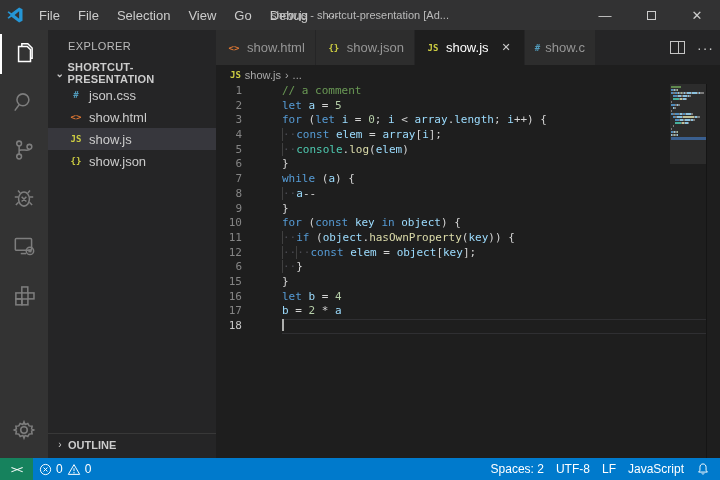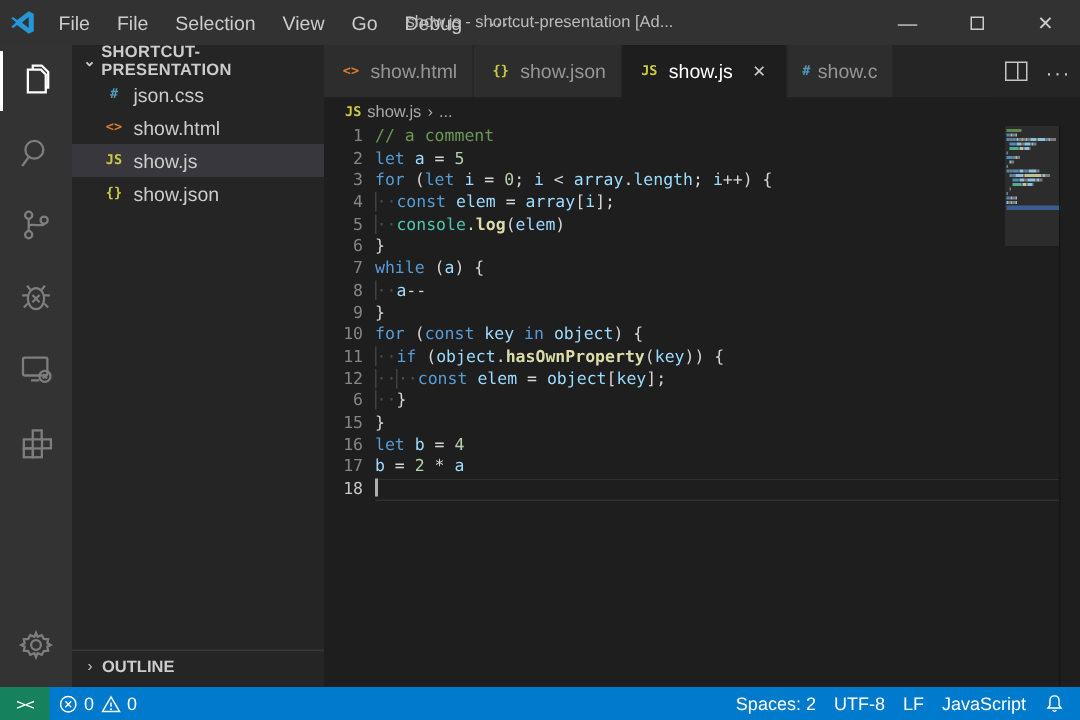--- a/index.html
+++ b/index.html
@@ -63,29 +63,29 @@
   .breadcrumb { position:absolute; top:35px; left:0; right:0; height:19px; display:flex; align-items:center;
                 font-size:11px; color:#a9a9a9; padding-left:14px; gap:4px; background:#1e1e1e; }
   .breadcrumb .ficon { margin-right:0; width:auto; }
 
   
   .code-area { position:absolute; top:54px; left:0; width:491px; bottom:0; background:#1e1e1e;
                font-family:"DejaVu Sans Mono", monospace; font-size:11px; }
   .cline { display:flex; height:14.7px; line-height:14.7px; white-space:pre; }
   .gutter { flex:0 0 34px; text-align:right; padding-right:8px; color:#858585; user-select:none; }
   .cline.cur .gutter { color:#c6c6c6; }
-  .lcontent { flex:1 1 auto; color:#d4d4d4; }
+  .lcontent { flex:1 1 auto; color:#d4d4d4;margin-left:32px; }
   .cline.cur .lcontent { box-shadow: inset 0 1px 0 #2f2f32, inset 0 -1px 0 #2f2f32; }
   .tk-kw  { color:#569cd6; }
   .tk-var { color:#9cdcfe; }
   .tk-num { color:#b5cea8; }
   .tk-punc{ color:#d4d4d4; }
   .tk-cmt { color:#6a9955; }
   .tk-cls { color:#4ec9b0; }
-  .tk-fn  { color:#dcdcaa; font-weight:bold; }
+  .tk-fn  { color:#dcdcaa; font-weight:normal; }
   .tk-ind { color:#4b4b52; border-left:1px solid #404040; }
   .cursor { display:inline-block; width:2px; height:12px; background:#aeafad; vertical-align:middle; margin-top:-2px; }
 
   
   .minimap { position:absolute; top:54px; right:13px; width:37px; height:110px; }
   .mm-slider { position:absolute; left:0; top:0; width:37px; height:80px; background:rgba(121,121,121,0.16); }
   .mm-lines { position:absolute; left:1px; top:2px; width:36px; }
   .mm-row { height:2px; margin-bottom:1px; display:flex; }
   .mm-row span { height:2px; display:inline-block; }
   .mm-cur { height:3px; margin-bottom:0; }
@@ -178,20 +178,21 @@
     </div>
     <div class="act-item act-bottom">
       <svg viewBox="0 0 24 24">
           <circle cx="12" cy="12" r="3"></circle>
           <path d="M12 4.5 L13 7 L15.5 6 L16.8 8.2 L19.5 8.5 L19 11 L21 12 L19 13 L19.5 15.5 L16.8 15.8 L15.5 18 L13 17 L12 19.5 L11 17 L8.5 18 L7.2 15.8 L4.5 15.5 L5 13 L3 12 L5 11 L4.5 8.5 L7.2 8.2 L8.5 6 L11 7 Z"></path>
         </svg>
     </div>
   </div>
 
   <div class="sidebar">
+    <div class="sb-header">EXPLORER</div>
     <div class="sb-section">
       <span class="chev">⌄</span>
       <span>SHORTCUT-PRESENTATION</span>
     </div>
     <div id="file-list">
         <div class="file-row">
           <span class="ficon" style="color: rgb(81, 154, 186);">#</span>
           <span>json.css</span>
         </div>
         <div class="file-row">

